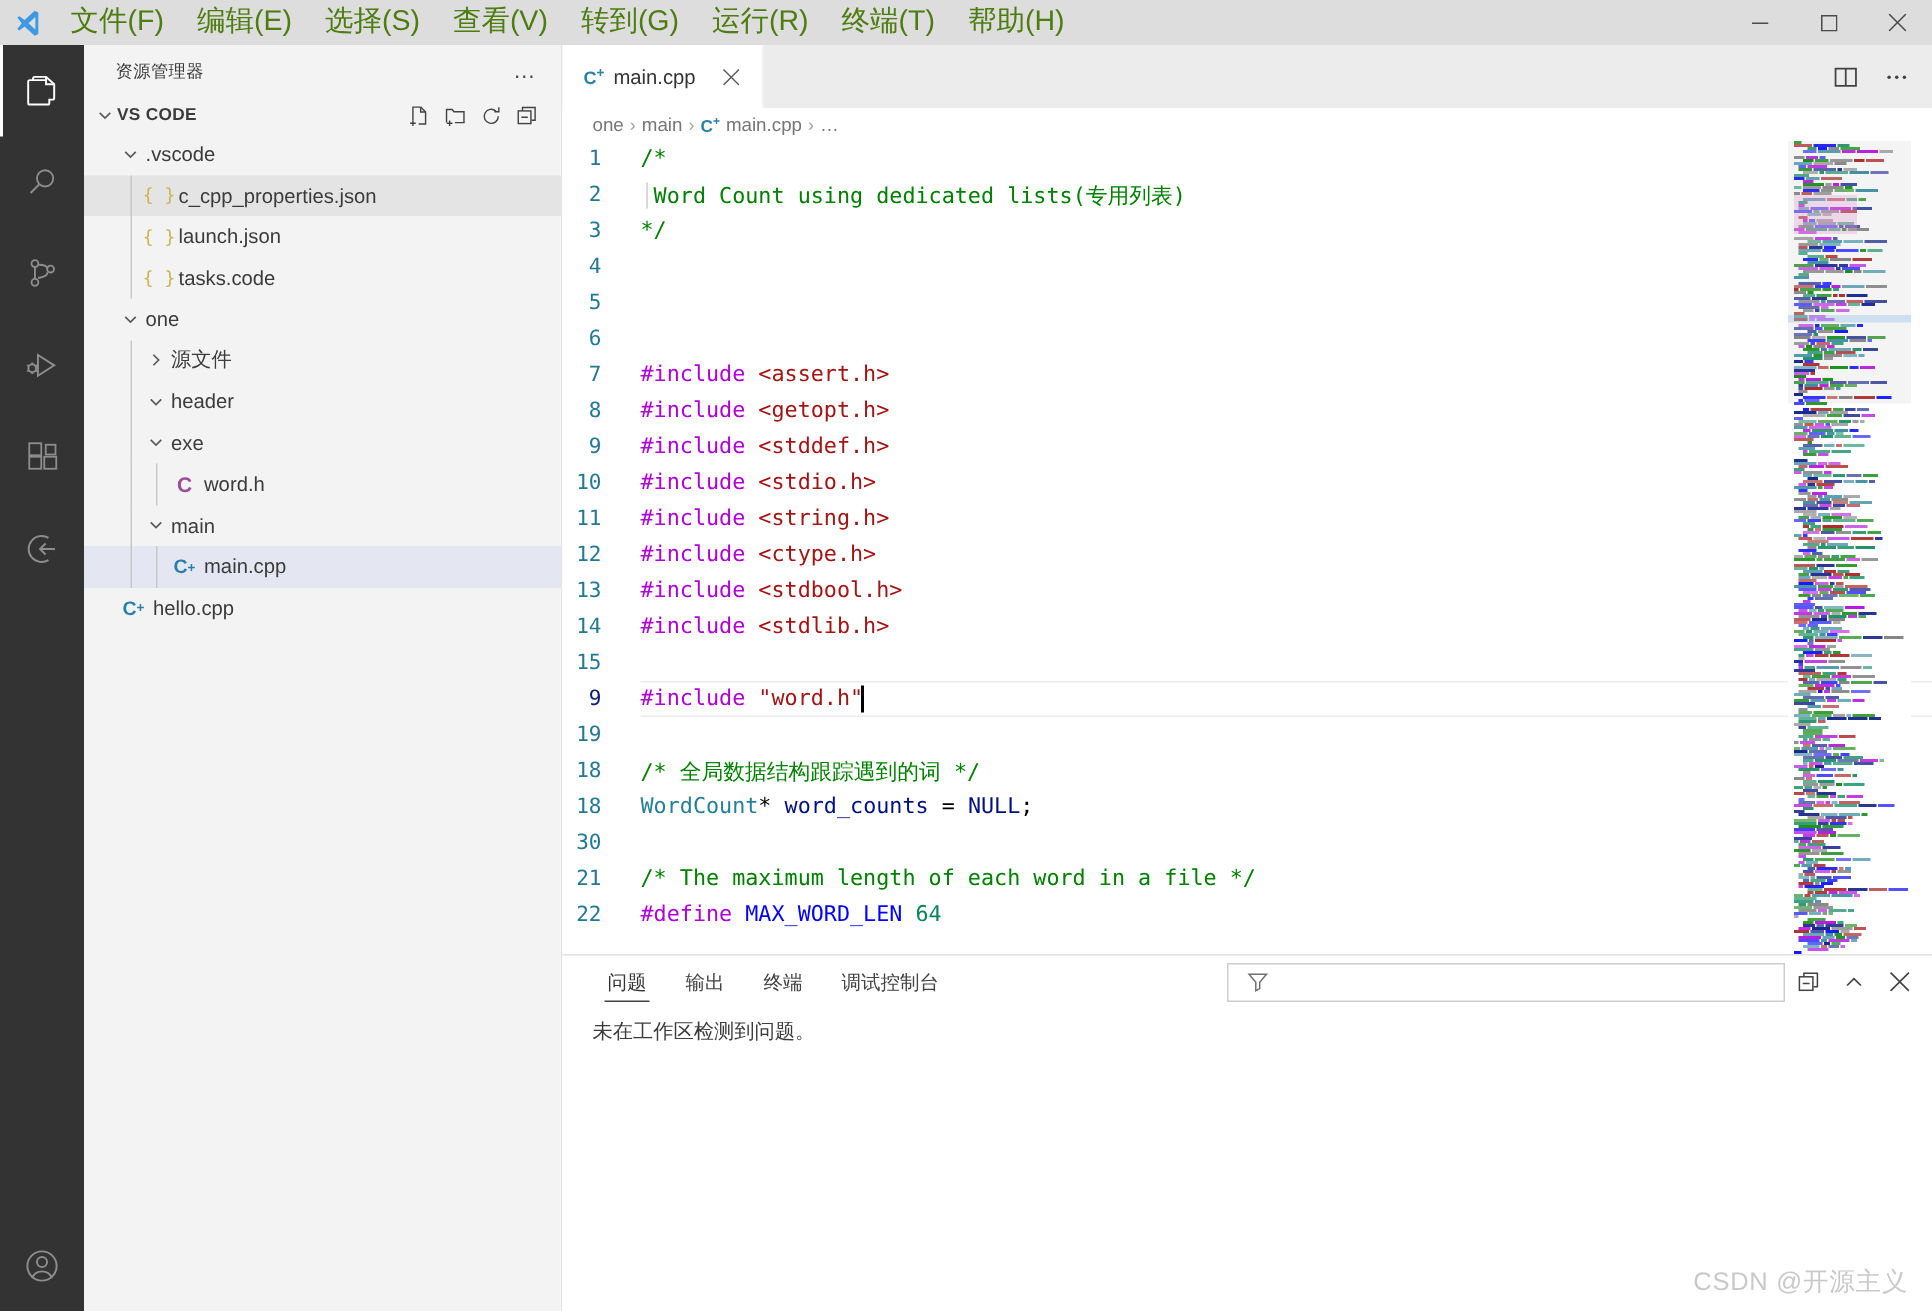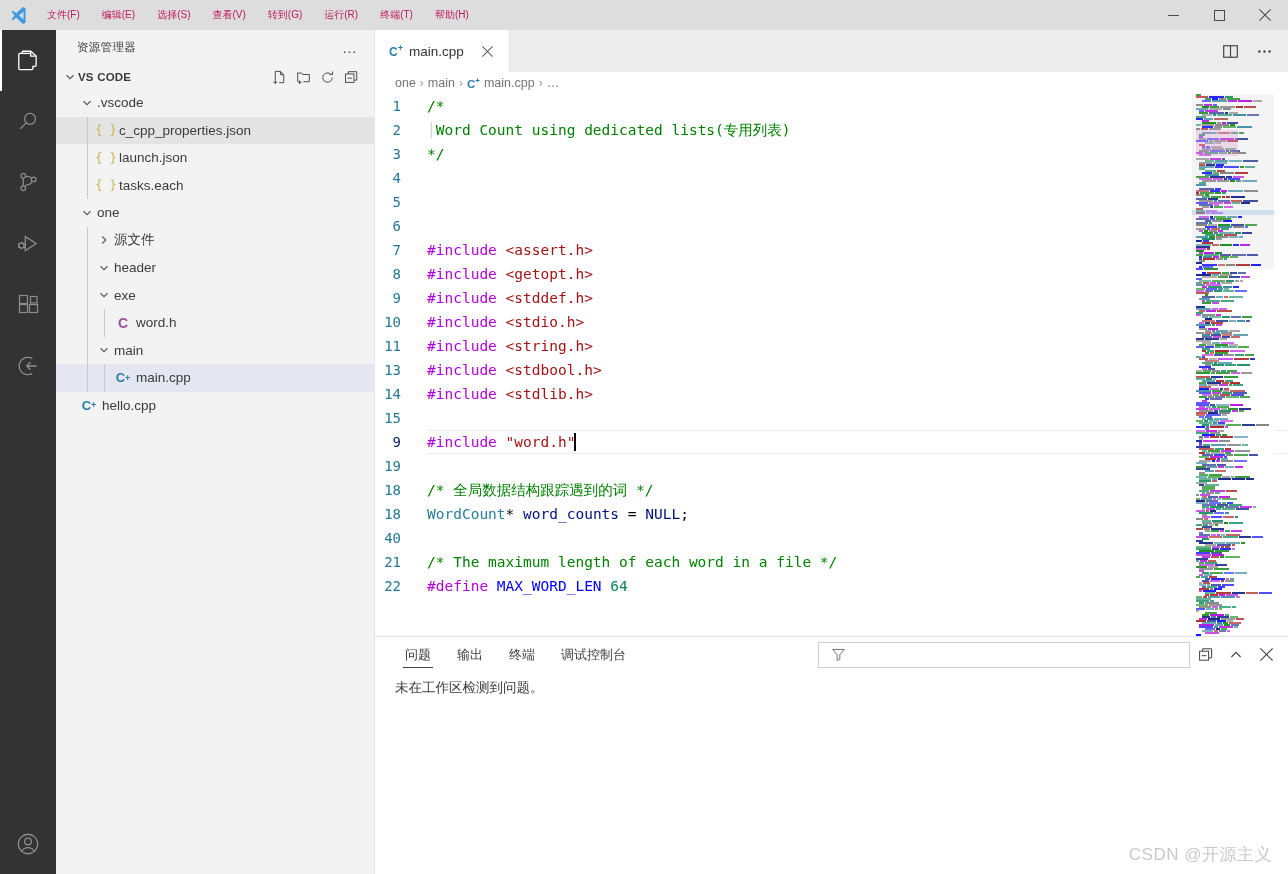--- a/index.html
+++ b/index.html
@@ -15,21 +15,21 @@
   
   .titlebar {
     height: 30px; background: #dddddd; color: #333333;
     display: flex; align-items: center; flex: 0 0 30px;
     font-size: 13px; position: relative;
   }
   .tb-logo { width: 36px; height: 30px; display: flex; align-items: center; justify-content: center; }
   .tb-menu { display: flex; align-items: center; height: 30px; }
   .tb-menu-item {
     padding: 0 11px; height: 30px; line-height: 30px;
-    font-size: 10px; color: #be185d; cursor: default; white-space: nowrap; text-align: right;
+    font-size: 19px; color: #4d7c0f; cursor: default; white-space: nowrap; text-align: right;
   }
   .tb-title {
     position: absolute; left: 0; right: 0; text-align: center;
     font-size: 13.5px; color: #424242; pointer-events: none;
   }
   .tb-winctl { margin-left: auto; display: flex; height: 30px; z-index: 2; }
   .tb-btn {
     width: 46px; height: 30px; display: flex; align-items: center; justify-content: center;
     color: #4a4a4a;
   }
@@ -349,21 +349,21 @@
 
         <div class="row" style="padding-left:39px">
           <span class="guide" style="left:31px"></span>
           <span class="ficon" style="color:#cbb352;font-family:'DejaVu Sans Mono',monospace;">{ }</span>
           <span class="label">launch.json</span>
         </div>
 
         <div class="row" style="padding-left:39px">
           <span class="guide" style="left:31px"></span>
           <span class="ficon" style="color:#cbb352;font-family:'DejaVu Sans Mono',monospace;">{ }</span>
-          <span class="label">tasks.each</span>
+          <span class="label">tasks.code</span>
         </div>
 
         <div class="row" style="padding-left:22px">
           <span class="twisty">
             <svg width="14" height="14" viewBox="0 0 16 16" fill="none" stroke="#5a5a5a" stroke-width="1.3">
                 <path d="M4 6l4 4 4-4"></path>
               </svg>
           </span>
           <span class="label">one</span>
         </div>
@@ -479,28 +479,29 @@
             <div class="codeline"><div class="lnum">2</div><div class="ctext"><span class="indent-guide">│</span><span class="cm">Word Count using dedicated lists(专用列表)</span></div></div>
             <div class="codeline"><div class="lnum">3</div><div class="ctext"><span class="cm">*/</span></div></div>
             <div class="codeline"><div class="lnum">4</div><div class="ctext"></div></div>
             <div class="codeline"><div class="lnum">5</div><div class="ctext"></div></div>
             <div class="codeline"><div class="lnum">6</div><div class="ctext"></div></div>
             <div class="codeline"><div class="lnum">7</div><div class="ctext"><span class="pp">#include</span><span class="op"> </span><span class="str">&lt;assert.h&gt;</span></div></div>
             <div class="codeline"><div class="lnum">8</div><div class="ctext"><span class="pp">#include</span><span class="op"> </span><span class="str">&lt;getopt.h&gt;</span></div></div>
             <div class="codeline"><div class="lnum">9</div><div class="ctext"><span class="pp">#include</span><span class="op"> </span><span class="str">&lt;stddef.h&gt;</span></div></div>
             <div class="codeline"><div class="lnum">10</div><div class="ctext"><span class="pp">#include</span><span class="op"> </span><span class="str">&lt;stdio.h&gt;</span></div></div>
             <div class="codeline"><div class="lnum">11</div><div class="ctext"><span class="pp">#include</span><span class="op"> </span><span class="str">&lt;string.h&gt;</span></div></div>
+            <div class="codeline"><div class="lnum">12</div><div class="ctext"><span class="pp">#include</span><span class="op"> </span><span class="str">&lt;ctype.h&gt;</span></div></div>
             <div class="codeline"><div class="lnum">13</div><div class="ctext"><span class="pp">#include</span><span class="op"> </span><span class="str">&lt;stdbool.h&gt;</span></div></div>
             <div class="codeline"><div class="lnum">14</div><div class="ctext"><span class="pp">#include</span><span class="op"> </span><span class="str">&lt;stdlib.h&gt;</span></div></div>
             <div class="codeline"><div class="lnum">15</div><div class="ctext"></div></div>
             <div class="codeline current"><div class="lnum cur">9</div><div class="ctext" style="border-top: 1px solid rgb(237, 237, 237); border-bottom: 1px solid rgb(237, 237, 237); height: 24px; display: flex; align-items: center;"><span class="pp">#include</span><span class="op"> </span><span class="str">"word.h"</span><span class="caret"></span></div></div>
             <div class="codeline"><div class="lnum">19</div><div class="ctext"></div></div>
             <div class="codeline"><div class="lnum">18</div><div class="ctext"><span class="cm">/* 全局数据结构跟踪遇到的词 */</span></div></div>
             <div class="codeline"><div class="lnum">18</div><div class="ctext"><span class="typ">WordCount</span><span class="op">* </span><span class="idn">word_counts</span><span class="op"> = </span><span class="idn">NULL</span><span class="op">;</span></div></div>
-            <div class="codeline"><div class="lnum">40</div><div class="ctext"></div></div>
+            <div class="codeline"><div class="lnum">30</div><div class="ctext"></div></div>
             <div class="codeline"><div class="lnum">21</div><div class="ctext"><span class="cm">/* The maximum length of each word in a file */</span></div></div>
             <div class="codeline"><div class="lnum">22</div><div class="ctext"><span class="pp">#define</span><span class="op"> </span><span class="mac">MAX_WORD_LEN</span><span class="op"> </span><span class="num">64</span></div></div>
           </div>
         <div class="minimap" id="minimap">
           <div class="mm-slider"></div>
         <div class="mm-line" style="padding-left: 4px;">
               <span class="mm-seg" style="width: 5px; background: rgb(0, 128, 0); opacity: 0.740572;"></span>
             </div>
             <div class="mm-line" style="padding-left: 4px;">
               <span class="mm-seg" style="width: 12px; background: rgb(163, 21, 21); opacity: 0.68679;"></span>

